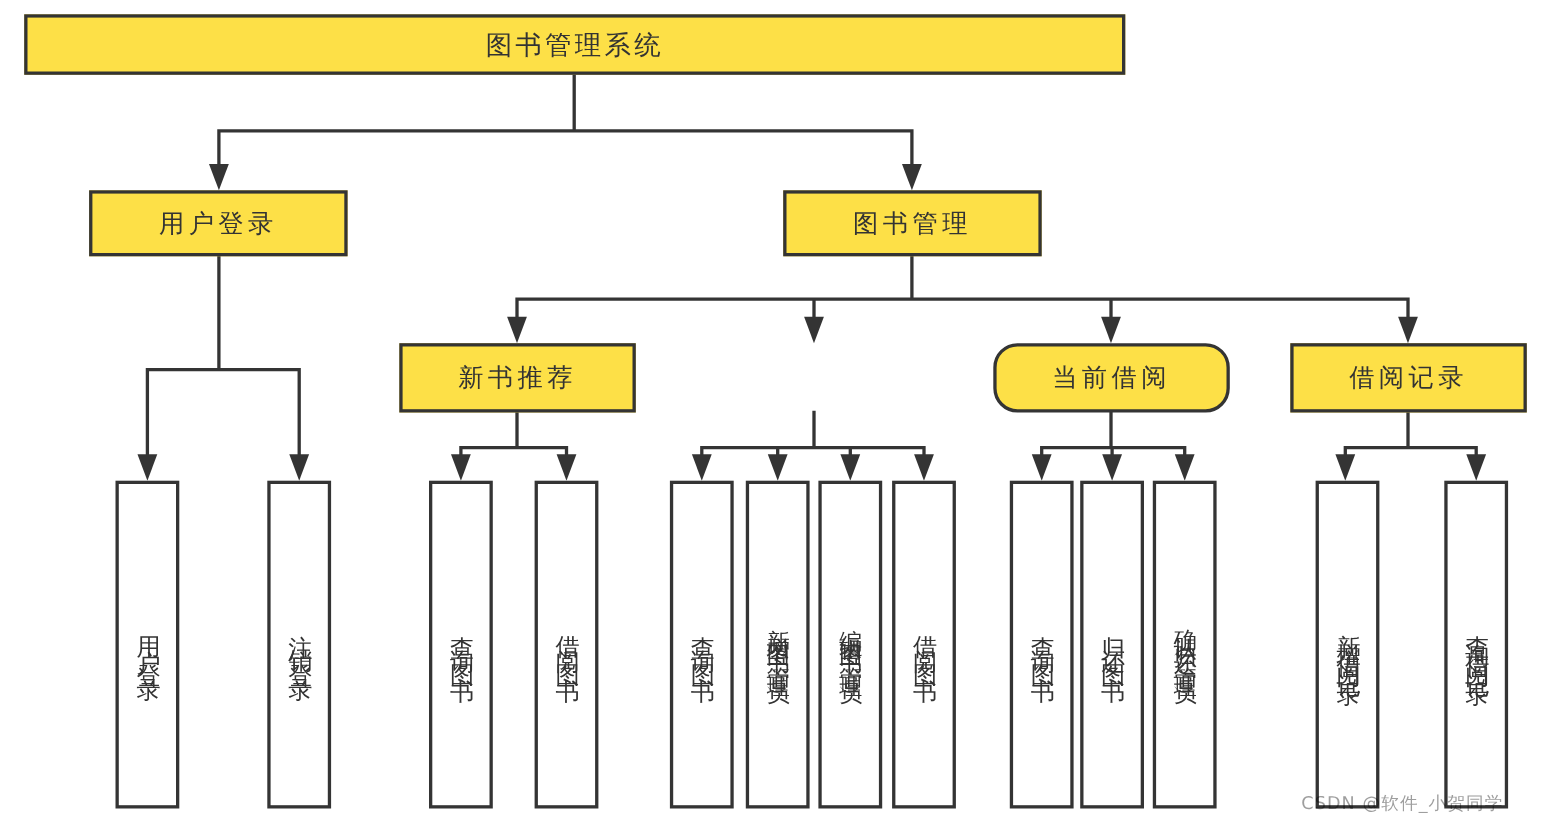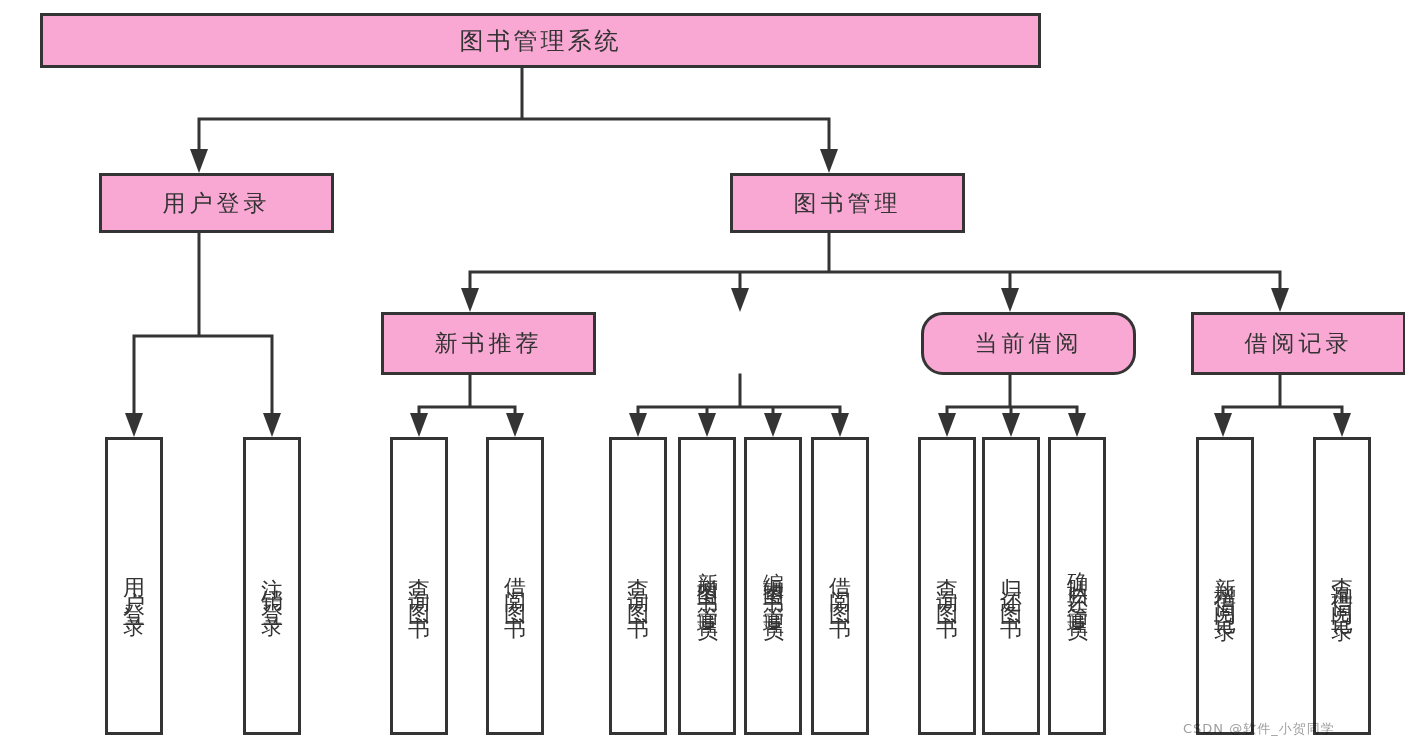--- a/index.html
+++ b/index.html
@@ -18,30 +18,29 @@
   }
   .wires {
     position: absolute;
     left: 0;
     top: 0;
     pointer-events: none;
   }
   .box {
     position: absolute;
     box-sizing: border-box;
-    background: #f9a8d4;
+    background: #fde047;
     border: 3px solid #343434;
     display: flex;
     align-items: center;
     justify-content: center;
     font-size: 23px;
     letter-spacing: 4px;
     color: #333333;
     white-space: nowrap;
-    margin-left: 18px;
   }
   .box.root {
     font-size: 24px;
     letter-spacing: 3px;
   }
   .leaf {
     position: absolute;
     top: 437px;
     width: 58px;
     height: 298px;
@@ -59,21 +58,21 @@
     letter-spacing: 13px;
     color: #333333;
     line-height: 1;
   }
   .leaf.s6 span { letter-spacing: 9px; }
   .leaf.s9 span { letter-spacing: 7px; font-size: 21px; }
   .watermark {
     position: absolute;
     left: 1183px;
     top: 720px;
-    font-size: 13px;
+    font-size: 16px;
     letter-spacing: 1px;
     color: #9e9e9e;
     white-space: nowrap;
     mix-blend-mode: multiply;
     z-index: 5;
   }
 </style>
 </head>
 <body>
 

